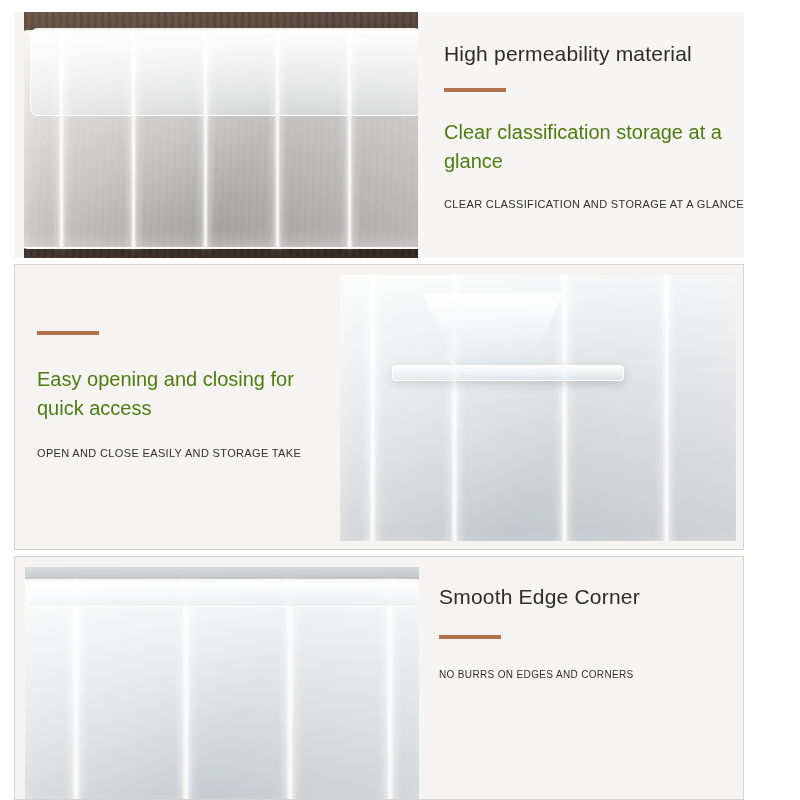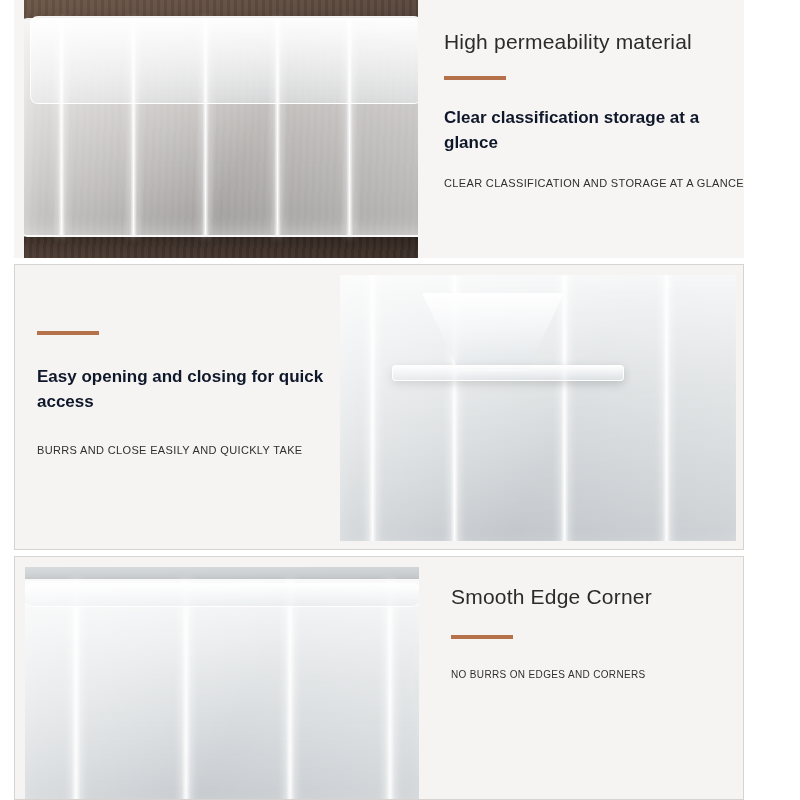--- a/index.html
+++ b/index.html
@@ -90,45 +90,45 @@
     letter-spacing: 0.2px;
     white-space: nowrap;
   }
   .rule {
     height: 4px;
     width: 62px;
     background: #b5714a;
     margin: 22px 0 26px 0;
   }
   .feature-sub {
-    color: #0f172a;
-    font-size: 17px;
-    font-weight: 700;
+    color: #4d7c0f;
+    font-size: 20px;
+    font-weight: 400;
     line-height: 1.45;
   }
   .feature-caps {
     color: #2f2f2f;
     font-size: 10px;
     letter-spacing: 0.35px;
     font-weight: 400;
     white-space: nowrap;
   }
 
   
-  #panel-1 { left: 14px; top: 0px; width: 730px; height: 258px; }
+  #panel-1 { left: 14px; top: 12px; width: 730px; height: 258px; }
   #photo-1 { left: 10px; top: 0px; width: 394px; height: 258px; }
   #text-1  { left: 430px; top: 30px; width: 300px; }
 
   #panel-2 { left: 14px; top: 264px; width: 730px; height: 286px; }
   #photo-2 { left: 325px; top: 10px; width: 396px; height: 266px; }
   #text-2  { left: 22px; top: 32px; width: 300px; }
 
   #panel-3 { left: 14px; top: 556px; width: 730px; height: 244px; }
   #photo-3 { left: 10px; top: 10px; width: 394px; height: 234px; }
-  #text-3  { left: 436px; top: 28px; width: 290px; }
+  #text-3  { left: 424px; top: 28px; width: 290px; }
 
   .gap-strip {
     position: absolute;
     background: #ffffff;
   }
 </style>
 </head>
 <body>
 
 <div class="page">
@@ -153,22 +153,22 @@
       <div class="rule"></div>
       <div class="feature-sub" style="margin-bottom:22px;">Clear classification storage at a glance</div>
       <div class="feature-caps" style="font-size:11px;">CLEAR CLASSIFICATION AND STORAGE AT A GLANCE</div>
     </div>
   </section>
 
   <section class="panel bordered" id="panel-2">
 
     <div class="textcol" id="text-2">
       <div class="rule" style="margin:34px 0 30px 0;"></div>
-      <div class="feature-sub" style="margin-bottom:30px;">Easy opening and closing for quick access</div>
-      <div class="feature-caps" style="font-size:11px;">BURRS AND CLOSE EASILY AND QUICKLY TAKE</div>
+      <div class="feature-sub" style="margin-bottom:24px;">Easy opening and closing for quick access</div>
+      <div class="feature-caps" style="font-size:11px;">OPEN AND CLOSE EASILY AND STORAGE TAKE</div>
     </div>
 
     <div class="photo" id="photo-2">
       <div class="wood" style="background:linear-gradient(170deg,#cfd3d6 0%,#b9bfc3 40%,#9aa1a6 100%);"></div>
       <div class="box" style="left:-10px; top:-6px; width:420px; height:280px; border-radius:6px;">
         <div class="divider" style="left:36px; width:9px;"></div>
         <div class="divider" style="left:118px; width:9px;"></div>
         <div class="divider" style="left:228px; width:9px;"></div>
         <div class="divider" style="left:330px; width:9px;"></div>
         <div class="clip" style="left:90px; top:22px; width:140px; height:76px; clip-path:polygon(0 0,100% 0,74% 100%,26% 100%); border-radius:3px;"></div>

